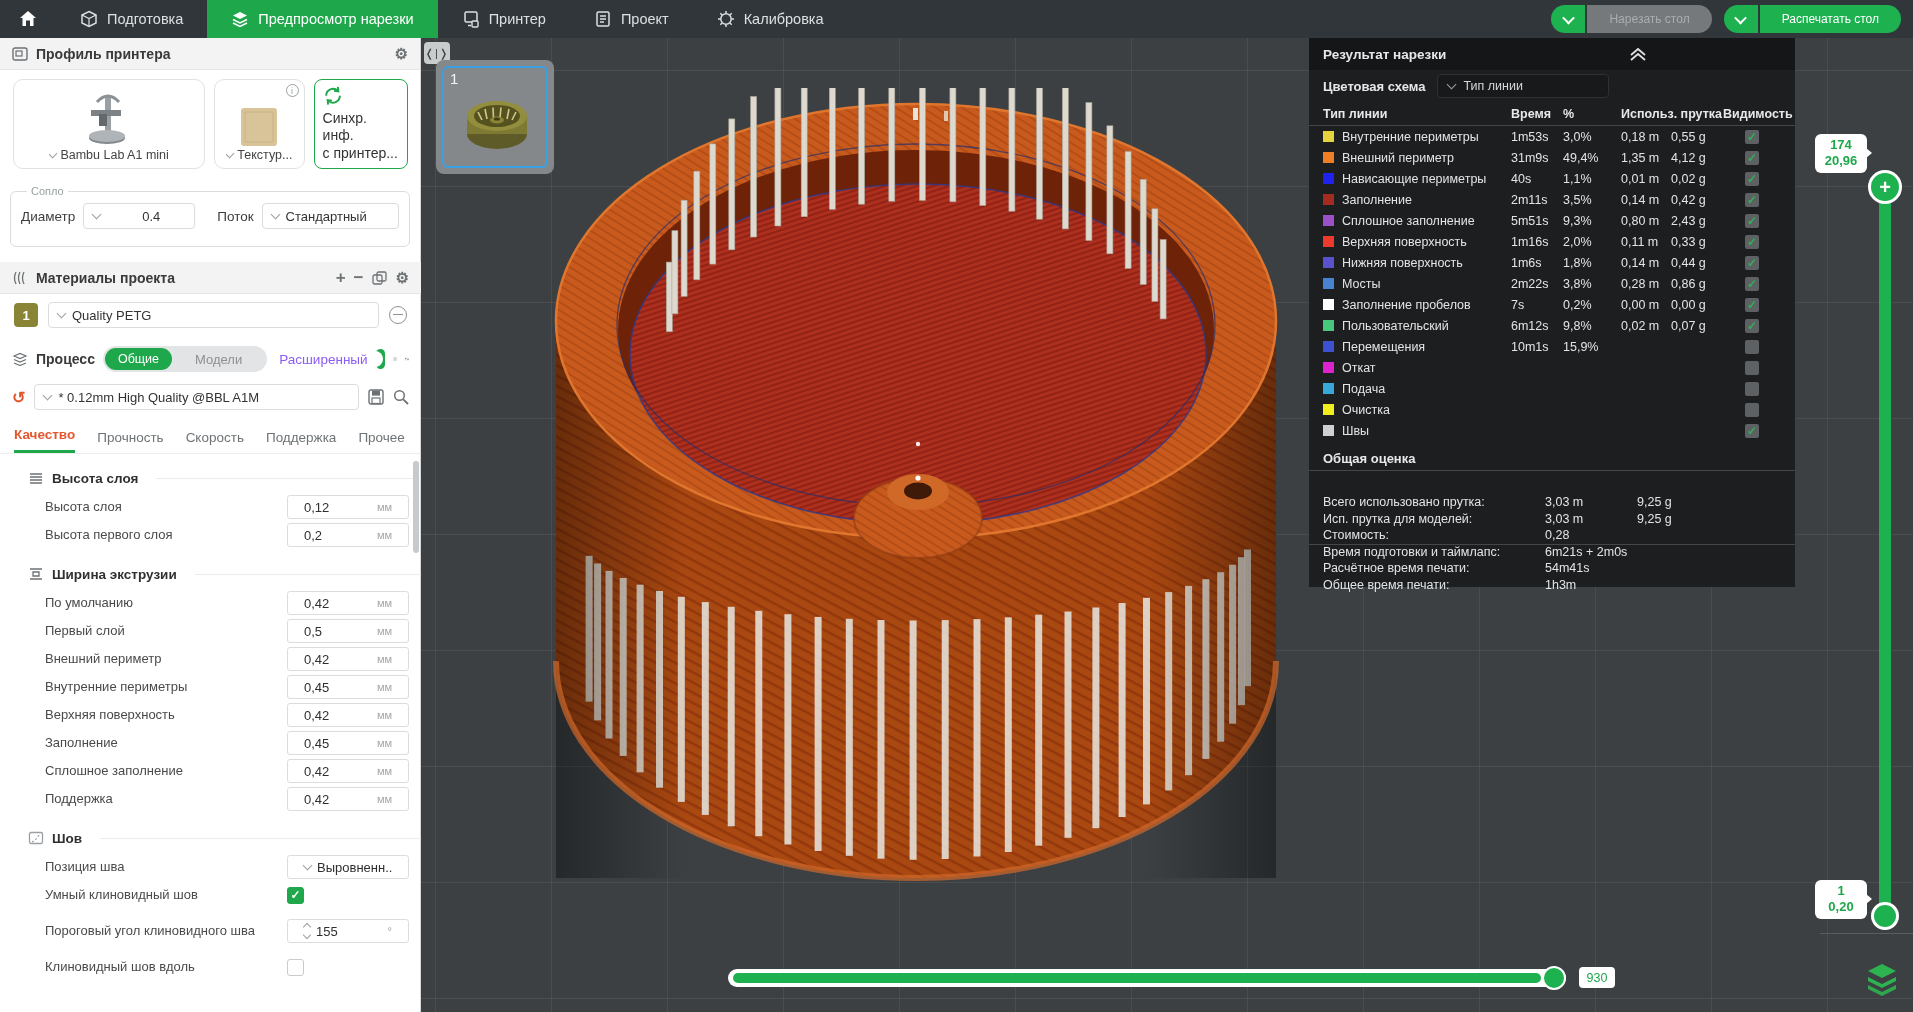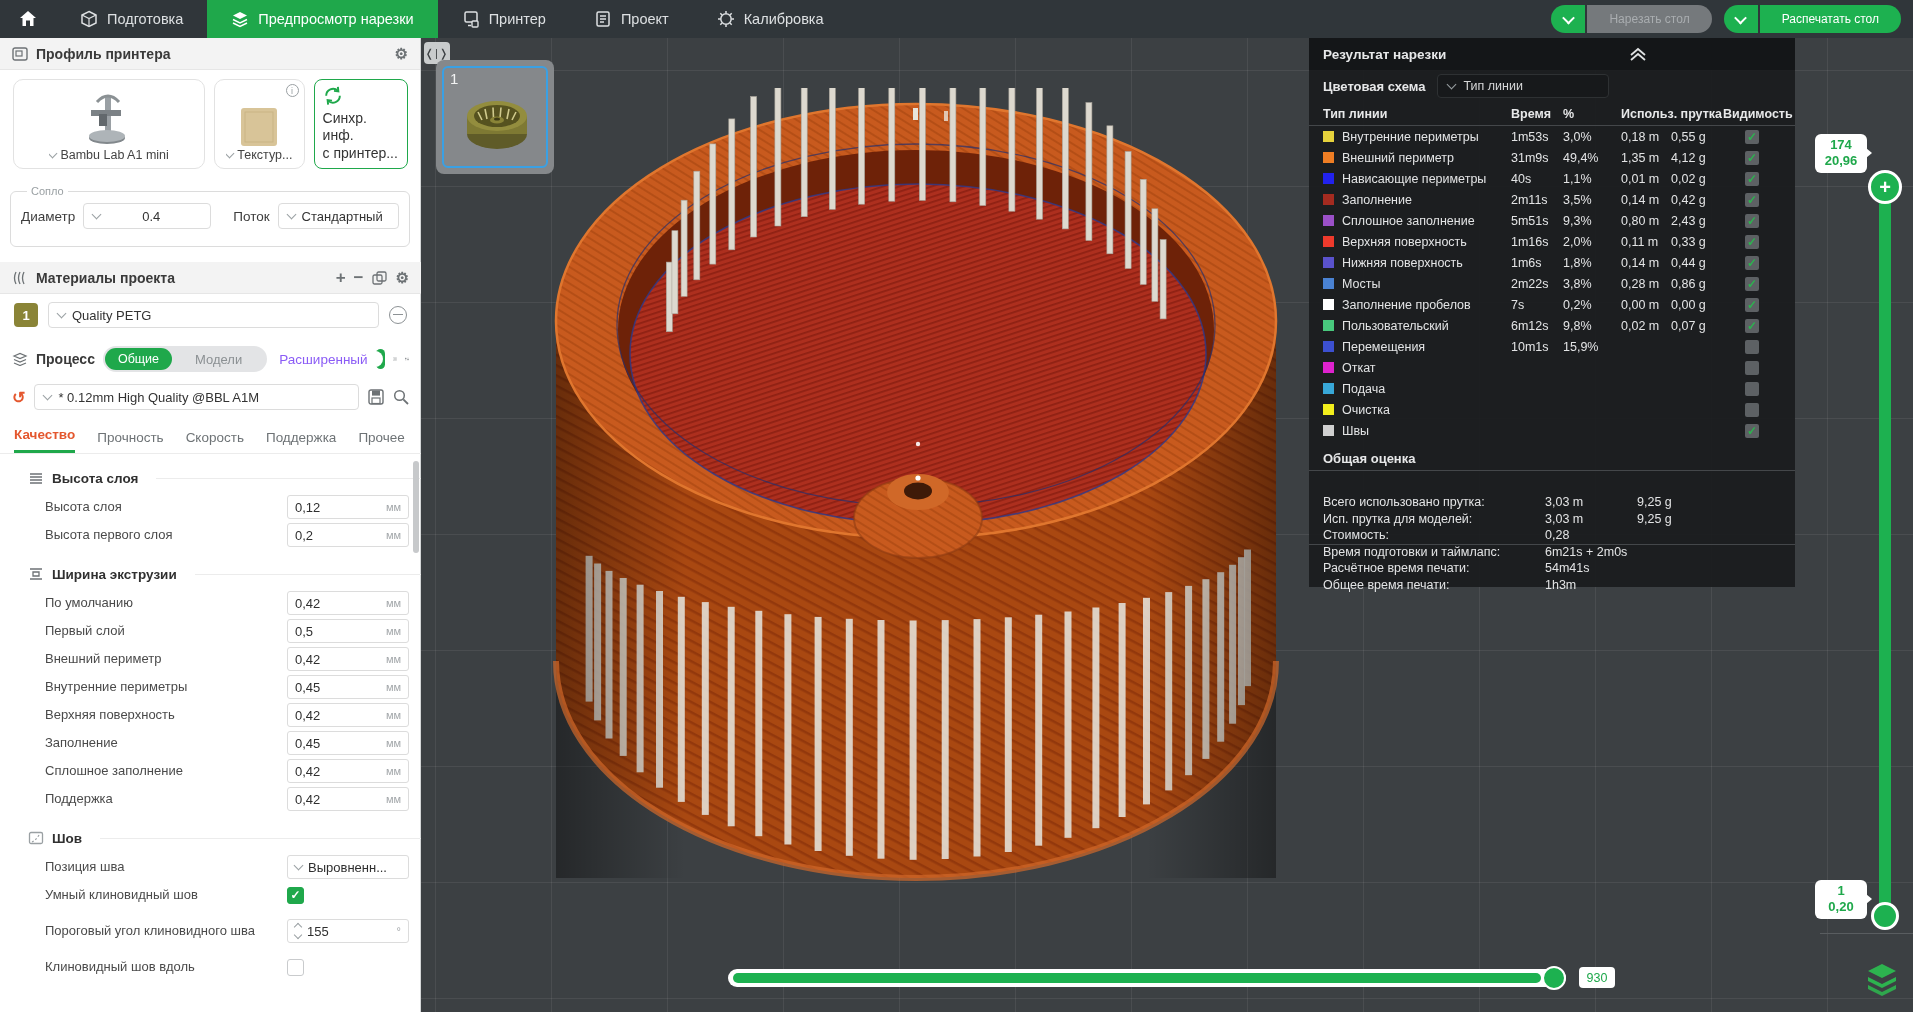--- a/index.html
+++ b/index.html
@@ -66,21 +66,21 @@
 
   .settings { position:absolute; left:16px; top:417px; width:409px; height:557px; overflow:hidden; padding-top:8px; }
   .sec-head { display:flex; align-items:center; gap:8px; padding:0 0 0 12px; height:30px; margin-top:10px; }
   .sec-head:first-child { margin-top:0; }
   .sec-ic { width:16px; height:14px; flex:none; }
   .sec-title { font-size:13.5px; font-weight:bold; color:#303030; white-space:nowrap; }
   .sec-line { flex:1; height:1px; background:#ececec; margin:0 0 0 10px; }
   .set-row { display:flex; align-items:center; min-height:28px; padding:0 16px 0 29px; }
   .set-row .lab2 { flex:1; font-size:13px; color:#4a4a4a; line-height:1.2; padding-right:8px; }
   .field { width:122px; height:24px; border:1px solid #dcdcdc; border-radius:3px; background:#fff;
-    display:flex; align-items:center; padding:0 7px; gap:6px; flex:none; }
+    display:flex; align-items:center; padding:0 16px; gap:6px; flex:none; }
   .field .val { flex:1; font-size:13px; color:#2f2f2f; border:none; outline:none; width:50px; background:transparent; font-family:inherit; }
   .field .unit { color:#a2a6a9; font-size:11px; }
   .spin { display:flex; flex-direction:column; gap:2px; }
   .spin i { width:6px; height:6px; border-left:1.3px solid #9aa0a3; border-bottom:1.3px solid #9aa0a3; display:block; }
   .spin .up { transform:rotate(135deg); } .spin .dn { transform:rotate(-45deg); }
   .cbx { width:17px; height:17px; border-radius:3px; border:1px solid #c9cbcd; background:#fff; flex:none; }
   .cbx.on { background:#1fa84b; border-color:#1fa84b; color:#fff; font-size:12px; font-weight:bold; display:flex; align-items:center; justify-content:center; }
   .sb-track { position:absolute; right:1px; top:417px; width:7px; height:557px; }
   .sb-thumb { position:absolute; right:0; top:6px; width:6px; height:92px; background:#c7c9cb; border-radius:3px; }
 
@@ -249,21 +249,21 @@
         <div>Синхр. инф.</div>
         <div>с принтер...</div>
       </div>
     </div>
   </div>
 
   <fieldset class="nozzle">
     <legend>Сопло</legend>
     <div class="nozzle-row">
       <span class="lab">Диаметр</span>
-      <div class="combo" style="width:128px;gap:42px;">
+      <div class="combo" style="width:112px;gap:42px;">
         <span class="chev"></span>
         <span>0.4</span>
       </div>
       <span class="lab" style="margin-left:14px;">Поток</span>
       <div class="combo flex1">
         <span class="chev"></span>
         <span>Стандартный</span>
       </div>
     </div>
   </fieldset>

